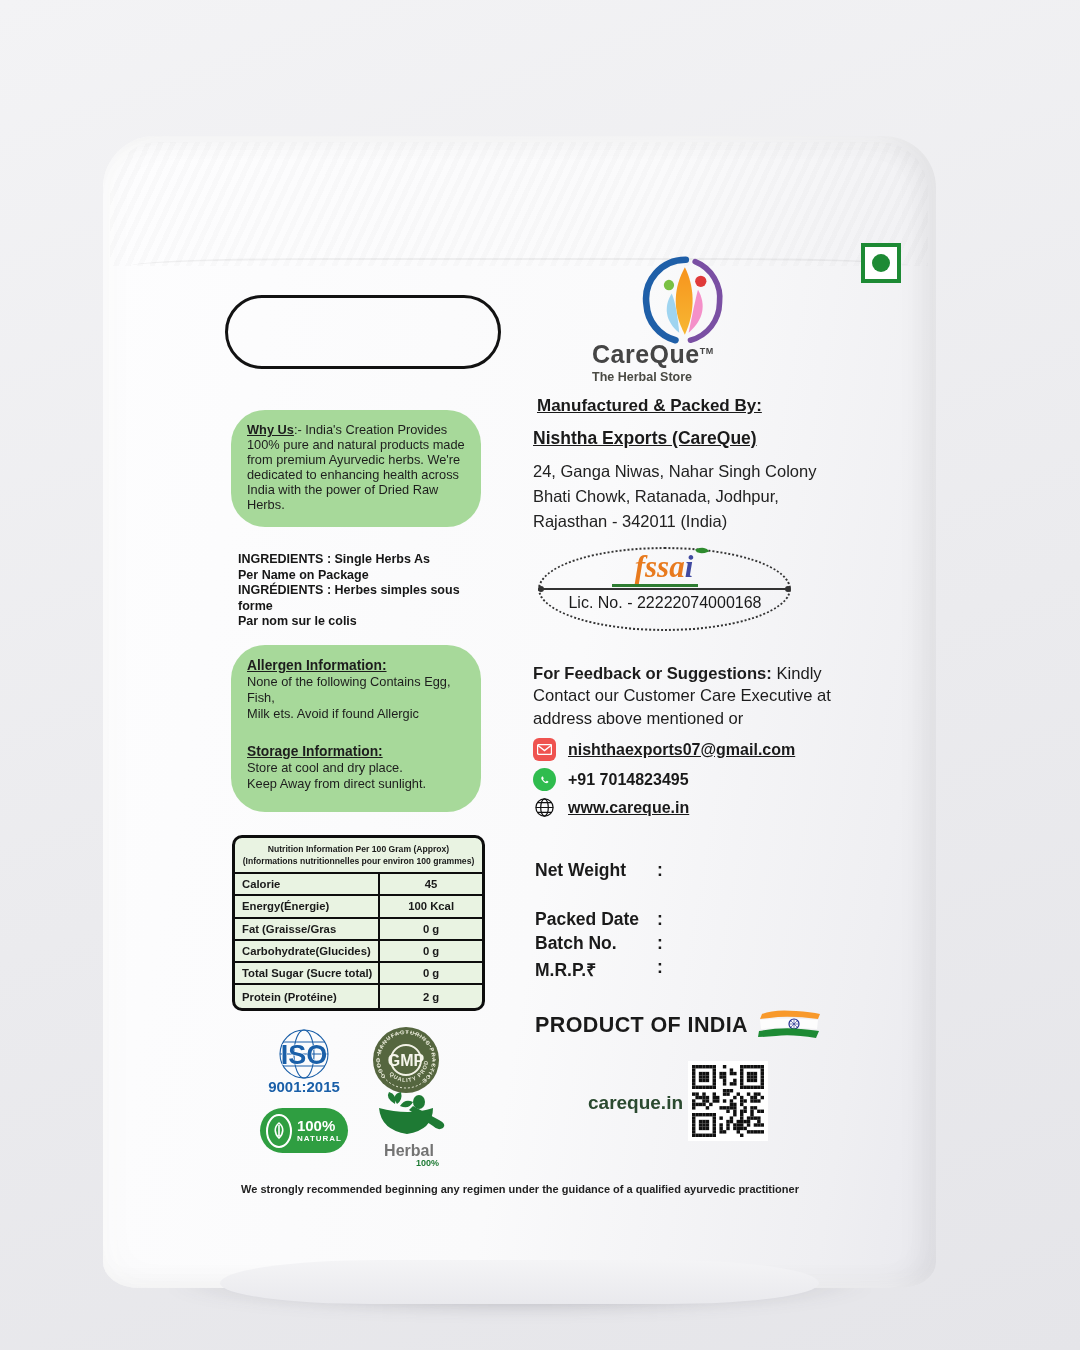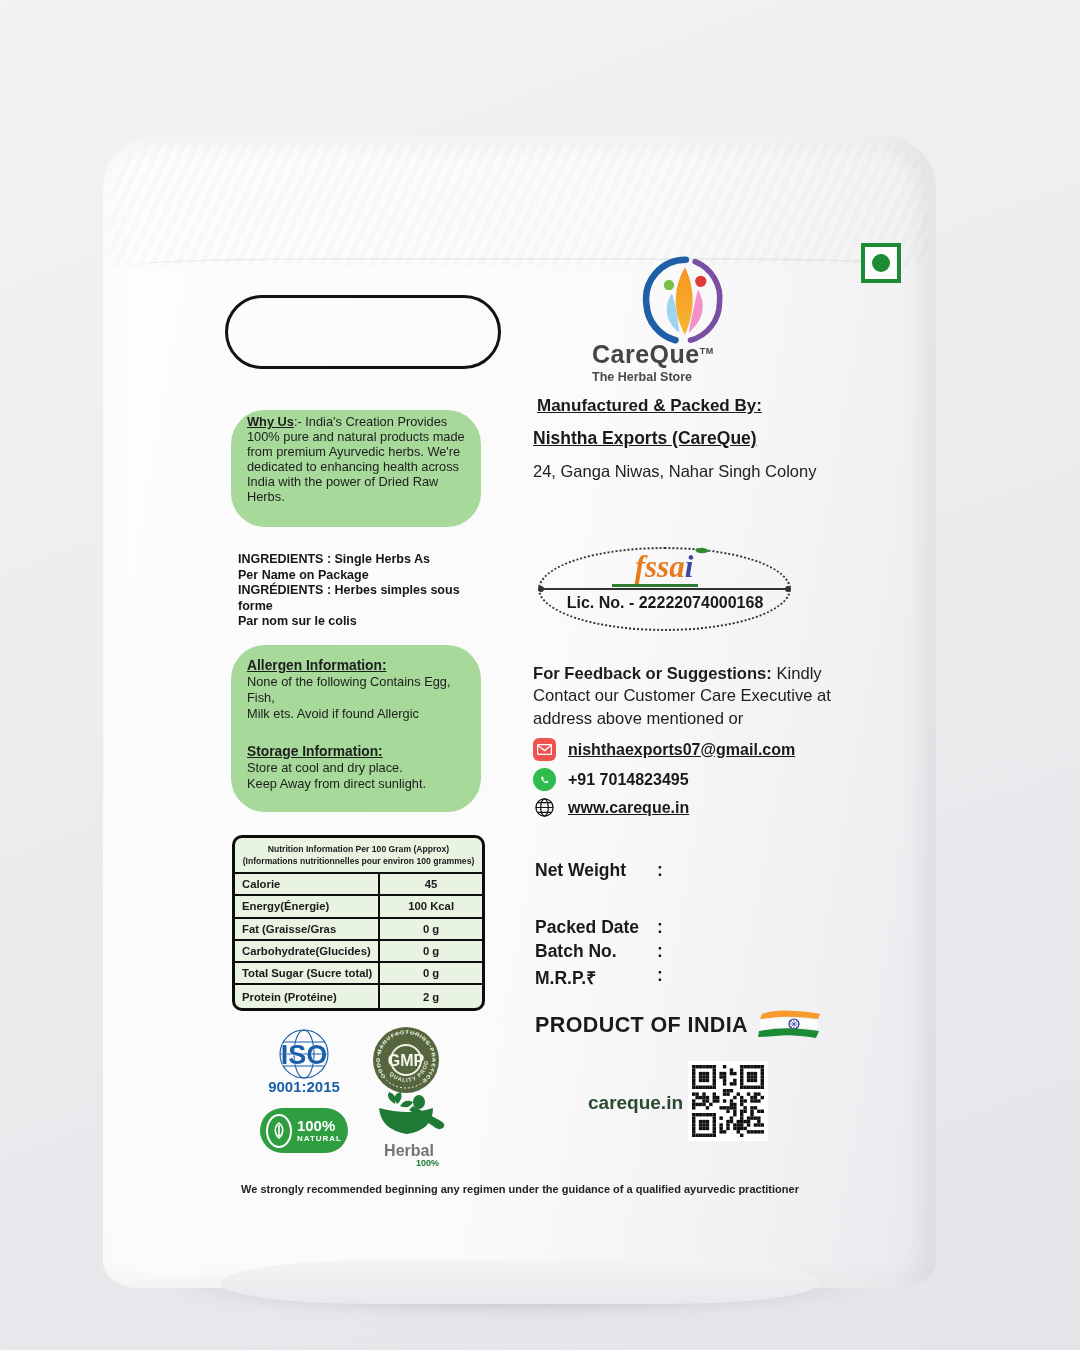--- a/index.html
+++ b/index.html
@@ -33,21 +33,21 @@
     display:flex; align-items:center; justify-content:center; }
   .veg-dot{ width:18px; height:18px; border-radius:50%; background:#1d8a34; }
 
   .brand{ left:592px; top:256px; width:180px; text-align:left; }
   .brand-name{ font-size:25px; font-weight:bold; color:#454545; letter-spacing:.5px; margin-top:84px; }
   .brand-tm{ font-size:9px; vertical-align:super; font-weight:bold; }
   .brand-tag{ font-size:12.5px; font-weight:bold; color:#4a4a44; margin-top:1px; }
 
   
   .green-box{ background:#a7d99a; border-radius:34px; color:#1d1d1d; }
-  .box-why{ left:231px; top:410px; width:250px; height:117px; padding:4px 14px 10px 16px;
+  .box-why{ left:231px; top:410px; width:250px; height:117px; padding:12px 14px 10px 16px;
     font-size:12.8px; line-height:15.1px; }
   .u{ text-decoration:underline; font-weight:bold; }
   .ingredients{ left:238px; top:552px; width:255px; font-size:12.5px; line-height:15.6px; font-weight:bold; color:#161616; }
   .box-allergen{ left:231px; top:645px; width:250px; height:167px; padding:13px 12px 10px 16px; font-size:12.8px; line-height:16px; }
   .box-title{ font-size:13.8px; font-weight:bold; text-decoration:underline; }
   .box-gap{ height:22px; }
 
   
   .nut-table{ left:232px; top:835px; width:253px; background:#e9f3e2; border:3px solid #0d0d0d; border-radius:10px;
     overflow:hidden; font-family:"Liberation Sans", sans-serif; }
@@ -64,35 +64,35 @@
 
   .fssai-ellipse{ left:538px; top:547px; width:253px; height:84px; border:2px dotted #333; border-radius:50%; }
   .fssai-word{ left:594px; top:551px; width:140px; text-align:center; font-family:"Liberation Serif", serif;
     font-style:italic; font-weight:bold; font-size:31px; line-height:31px; }
   .fssai-orange{ color:#e87a1e; } .fssai-blue{ color:#4049a0; }
   .fssai-leaf{ position:absolute; right:26px; top:-4px; width:12px; height:7px; background:#2e8b2e; border-radius:0 90% 0 90%; transform:rotate(-22deg); }
   .fssai-underline{ left:612px; top:584px; width:86px; height:3px; background:#2e7d32; }
   .fssai-line{ left:540px; top:588px; width:249px; height:2px; background:#333; }
   .fssai-line::before,.fssai-line::after{ content:""; position:absolute; top:-2px; width:6px; height:6px; border-radius:50%; background:#333; }
   .fssai-line::before{ left:-2px; } .fssai-line::after{ right:-2px; }
-  .fssai-lic{ left:540px; top:594px; width:250px; text-align:center; font-size:16px; font-weight:bold; }
+  .fssai-lic{ left:540px; top:594px; width:250px; text-align:center; font-size:16px; font-weight:normal; }
 
   .feedback{ left:533px; top:663px; width:336px; font-size:16.6px; line-height:22.3px; color:#1c1c1c; }
   .contact-row{ display:flex; align-items:center; gap:12px; }
   .c-email{ left:533px; top:738px; } .c-phone{ left:533px; top:768px; } .c-web{ left:533px; top:796px; }
   .c-text{ font-size:16px; font-weight:bold; }
   .c-under{ text-decoration:underline; }
   .icon-badge{ width:23px; height:23px; border-radius:6px; display:flex; align-items:center; justify-content:center; }
   .mail-bg{ background:#ef5350; }
   .wa-bg{ background:#2fbc4e; border-radius:50%; }
 
   .fields{ left:535px; top:860px; width:230px; font-size:17.5px; font-weight:bold; }
   .field-row{ display:flex; }
   .field-row .lab{ width:122px; }
-  .fr-net{ margin-bottom:36px; }
+  .fr-net{ margin-bottom:28px; }
   .fr{ margin-bottom:3px; }
 
   .poi{ left:535px; top:1008px; font-size:21.5px; font-weight:bold; letter-spacing:.4px; display:flex; align-items:center; gap:8px; }
 
   .qr-caption{ left:588px; top:1092px; font-size:19px; font-weight:bold; color:#2b4a30; }
   .qr-box{ left:688px; top:1061px; width:80px; height:80px; background:#fff; padding:4px; }
 
   
   .iso{ left:262px; top:1026px; width:84px; height:72px; }
   .gmp{ left:372px; top:1026px; width:68px; height:68px; }
@@ -191,20 +191,22 @@
   <div class="nut-row">
       <div class="nut-label">Protein (Protéine)</div>
       <div class="nut-value">2 g</div>
     </div>
 </div>
 
 <div class="abs mfg-title">Manufactured &amp; Packed By:</div>
 <div class="abs mfg-name">Nishtha Exports (CareQue)</div>
 <div class="abs address">
   <div>24, Ganga Niwas, Nahar Singh Colony</div>
+  <div>Bhati Chowk, Ratanada, Jodhpur,</div>
+  <div>Rajasthan - 342011 (India)</div>
 </div>
 
 <div class="abs fssai-ellipse"></div>
 <div class="abs fssai-word">
   <span class="fssai-orange">fssa</span><span class="fssai-blue">i</span>
   <span class="fssai-leaf"></span>
 </div>
 <div class="abs fssai-underline"></div>
 <div class="abs fssai-line"></div>
 <div class="abs fssai-lic">Lic. No. - 22222074000168</div>

